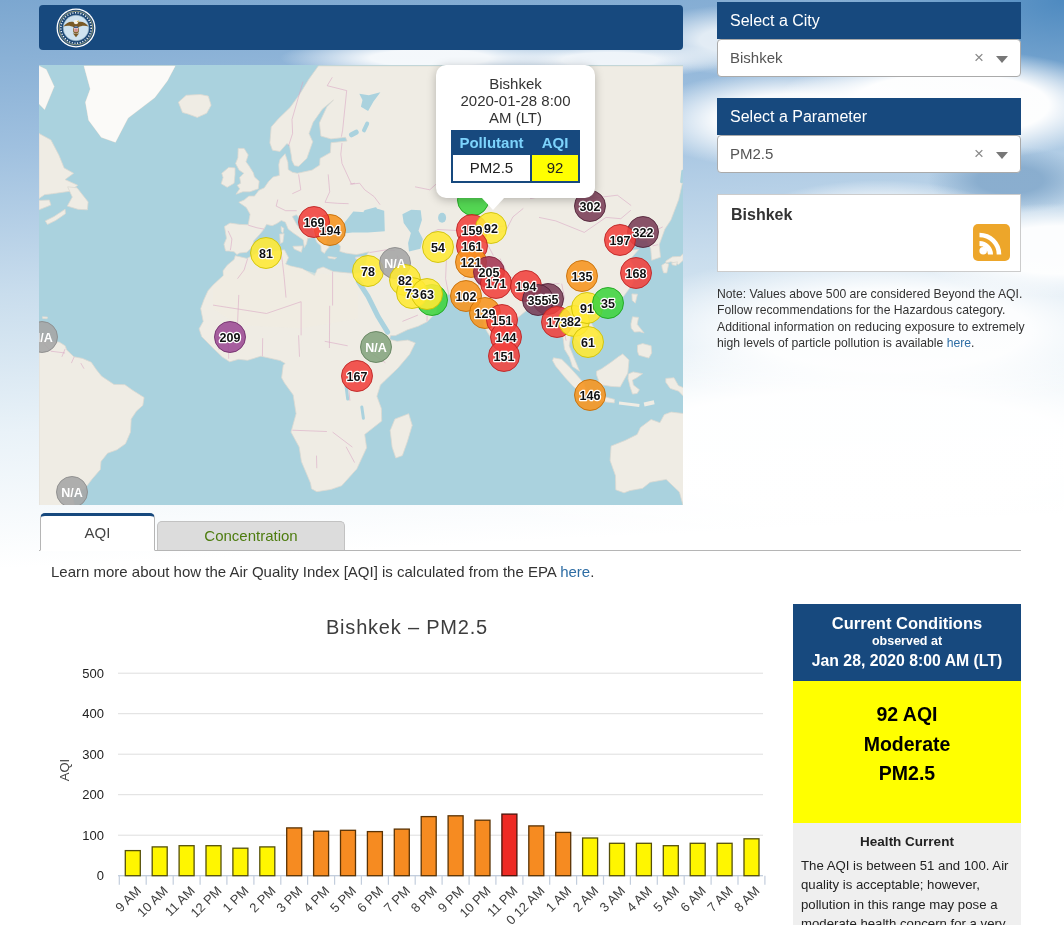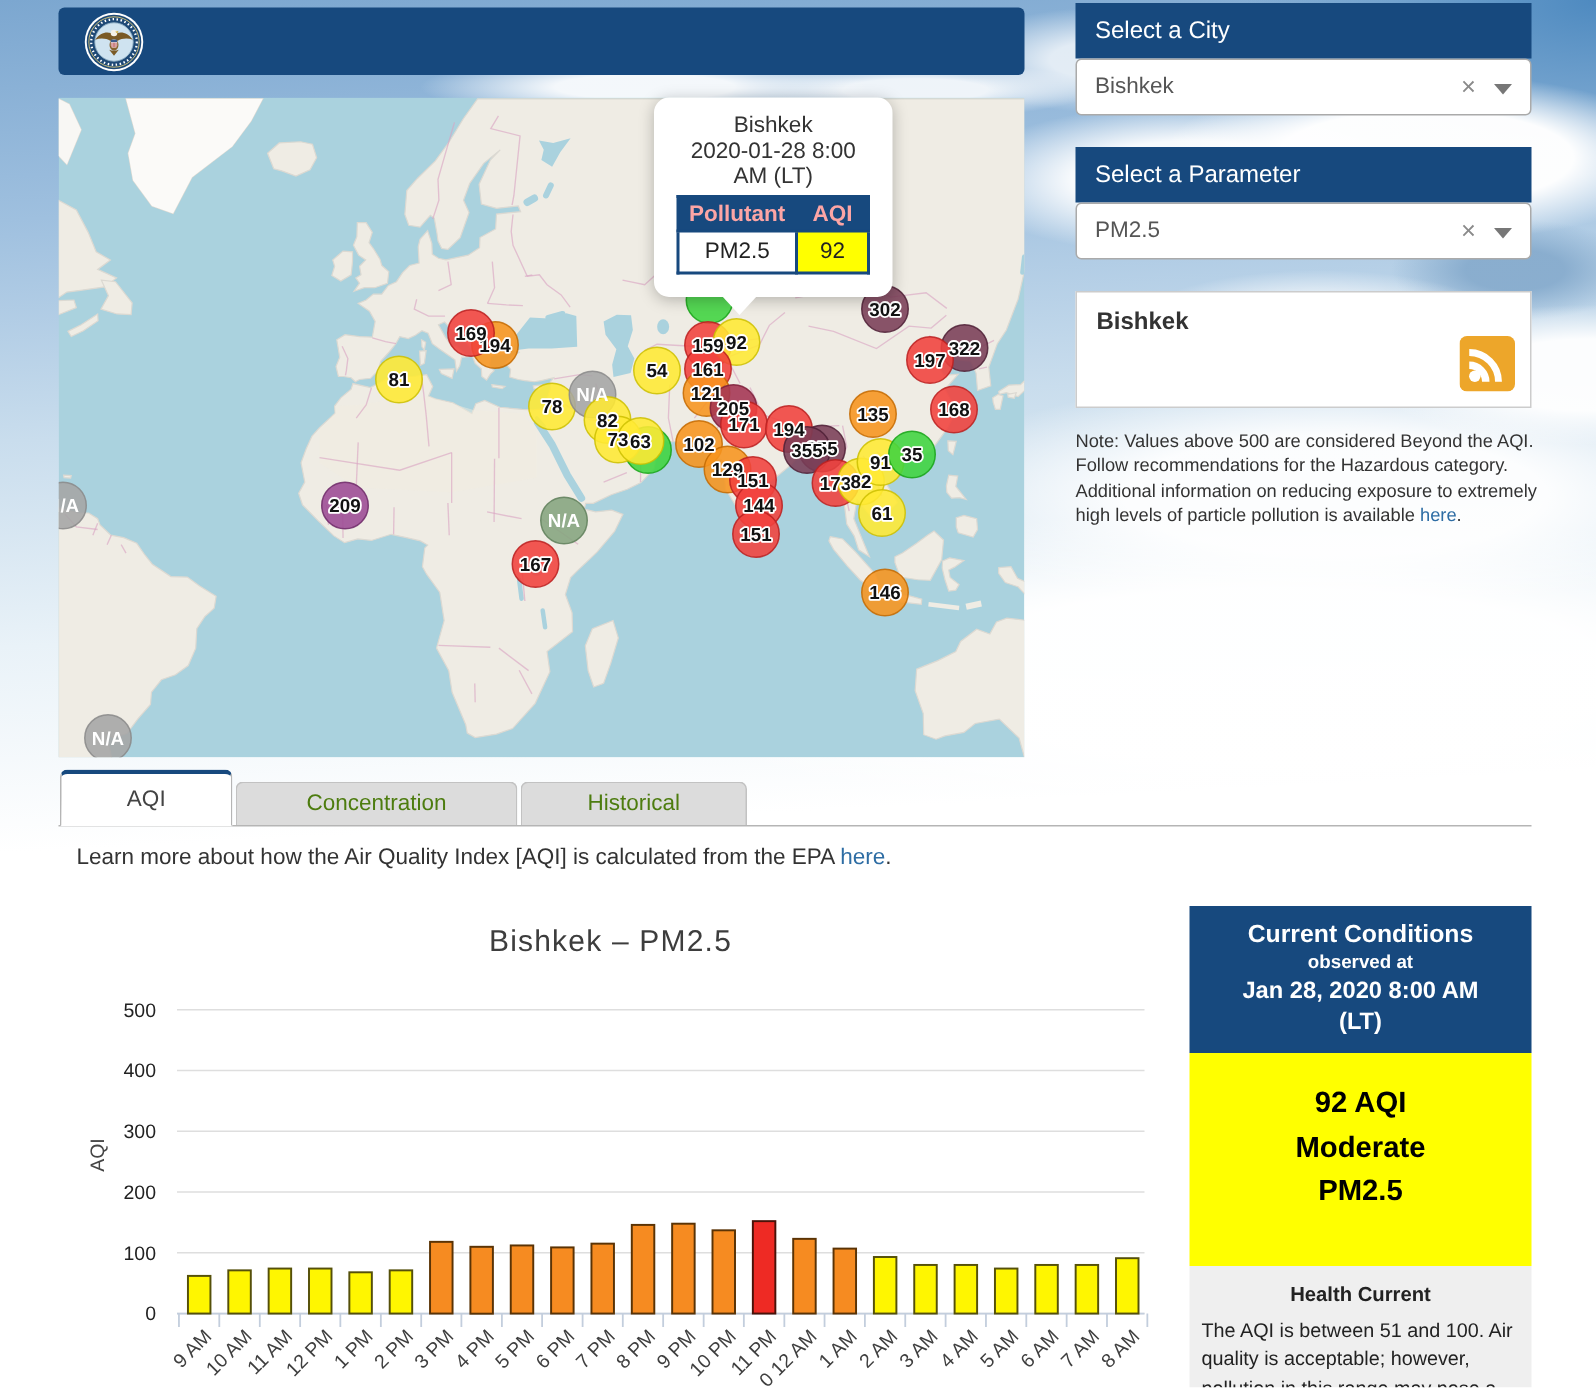--- a/index.html
+++ b/index.html
@@ -19,21 +19,21 @@
 radial-gradient(ellipse 300px 150px at 100% 0%, #4e8ac0 0%, #74a3ce 45%, rgba(127,169,210,0) 78%),
 linear-gradient(177deg, #7ca7d0 0%, #9fc0df 15%, #c9dded 30%, #e9f2f8 44%, #ffffff 58%);}
 .hdr{position:absolute;left:39px;top:5px;width:644px;height:45px;background:#17497e;border-radius:4px;}
 .hdr .seal{position:absolute;left:17px;top:2.5px;}
 .hdr h1{position:absolute;left:73px;top:12px;color:#fff;font-size:20px;font-weight:normal;letter-spacing:0.2px;}
 .map{position:absolute;left:39px;top:65px;width:644px;height:440px;overflow:hidden;}
 .tipwrap{position:absolute;left:436px;top:65px;}
 .tip{width:159px;background:#fff;border-radius:10px;box-shadow:0 2px 10px rgba(0,0,0,0.25);padding:11px 8px 15px;}
 .tiptitle{text-align:center;font-size:15px;color:#333;line-height:16.8px;margin-bottom:4px;}
 .tiptab{border-collapse:collapse;margin:0 auto;}
-.tiptab th{background:#17497e;color:#fca5a5;font-size:15px;font-weight:bold;padding:2px 0;}
+.tiptab th{background:#17497e;color:#7dd3fc;font-size:15px;font-weight:bold;padding:2px 0;}
 .tiptab td{font-size:15px;color:#222;text-align:center;padding:4px 0 5px;}
 .tiptab .c1{width:79px;border:2px solid #17497e;}
 .tiptab .c2{width:48px;border:2px solid #17497e;}
 .yel{background:#ffff00;}
 .tail{position:absolute;left:45px;top:100%;margin-top:-1px;width:0;height:0;
 border-left:12px solid transparent;border-right:12px solid transparent;border-top:13px solid #fff;}
 .sbh{position:absolute;left:717px;width:304px;height:37px;background:#17497e;color:#fff;
 font-size:16px;line-height:37px;padding-left:13px;}
 .dd{position:absolute;left:717px;width:304px;height:38px;background:#fff;border:1px solid #aaa;
 border-radius:4px;font-size:15px;color:#555;line-height:36px;padding-left:12px;}
@@ -47,21 +47,21 @@
 .note a{color:#2e6da4;text-decoration:none;}
 .tabs{position:absolute;left:39px;top:513px;width:982px;height:38px;border-bottom:1px solid #b5b5b5;}
 .tab{position:absolute;bottom:0;height:29px;background:#dcdcdc;border:1px solid #c2c2c2;border-bottom:none;
 border-radius:5px 5px 0 0;color:#4d7c0f;font-size:15px;text-align:center;line-height:28px;}
 .tab.on{bottom:-1px;height:38.5px;background:#fff;border:1px solid #b5b5b5;border-top:3px solid #17497e;
 border-bottom:1px solid #fff;color:#444;line-height:33px;}
 .learn{position:absolute;left:39px;top:563px;font-size:15px;color:#333;margin-left:12px;}
 .learn a{color:#2e6da4;text-decoration:none;}
 .chart{position:absolute;left:39px;top:600px;}
 .cc{position:absolute;left:793px;top:604px;width:228px;}
-.cchdr{background:#17497e;color:#fff;text-align:center;padding:9px 20px 10px;}
+.cchdr{background:#17497e;color:#fff;text-align:center;padding:9px 4px 10px;}
 .cchdr .l1{font-size:16.5px;font-weight:bold;line-height:20px;}
 .cchdr .l2{font-size:12.5px;font-weight:bold;line-height:17px;}
 .cchdr .l3{font-size:15.8px;font-weight:bold;line-height:21px;}
 .ccyel{background:#ffff00;color:#000;text-align:center;padding:19px 0 34px;}
 .ccyel div{font-size:19.5px;font-weight:bold;line-height:29.5px;}
 .cchealth{background:#efefef;padding:11px 8px 14px;}
 .cchealth .hm{text-align:center;font-size:13.5px;font-weight:bold;color:#222;margin-bottom:7px;}
 .cchealth p{font-size:13.2px;color:#222;line-height:19.5px;}
 </style></head><body>
 <div class="page">
@@ -305,21 +305,20 @@
           <rect width="37" height="37" rx="5" fill="#eda62a"></rect>
           <circle cx="10.2" cy="26.8" r="3.8" fill="#fff"></circle>
           <path d="M6.5 19.5 a11 11 0 0 1 11 11" fill="none" stroke="#fff" stroke-width="5"></path>
           <path d="M6.5 11 a19.5 19.5 0 0 1 19.5 19.5" fill="none" stroke="#fff" stroke-width="4.6"></path>
         </svg></div>
     </div>
 <div class="note">Note: Values above 500 are considered Beyond the AQI.<br>Follow recommendations for the Hazardous category.<br>Additional information on reducing exposure to extremely<br>high levels of particle pollution is available <a>here</a>.</div>
 <div class="tabs">
 <div class="tab on" style="left:1px;width:115px;">AQI</div>
 <div class="tab" style="left:118px;width:188px;">Concentration</div>
-<div class="tab" style="left:308px;width:151px;">Historical</div>
 </div>
 <div class="learn">Learn more about how the Air Quality Index [AQI] is calculated from the EPA <a>here</a>.</div>
 <div class="chart"><svg width="730" height="330" viewBox="0 0 730 330" font-family="Liberation Sans, sans-serif">
         <text x="368" y="34" text-anchor="middle" font-size="20" fill="#3d3d3d" letter-spacing="0.8">Bishkek – PM2.5</text>
         <line x1="79" y1="73.2" x2="724" y2="73.2" stroke="#dedede" stroke-width="1"></line>
         <text x="65" y="77.7" text-anchor="end" font-size="13" fill="#222">500</text>
         <line x1="79" y1="113.7" x2="724" y2="113.7" stroke="#dedede" stroke-width="1"></line>
         <text x="65" y="118.2" text-anchor="end" font-size="13" fill="#222">400</text>
         <line x1="79" y1="154.2" x2="724" y2="154.2" stroke="#dedede" stroke-width="1"></line>
         <text x="65" y="158.7" text-anchor="end" font-size="13" fill="#222">300</text>

